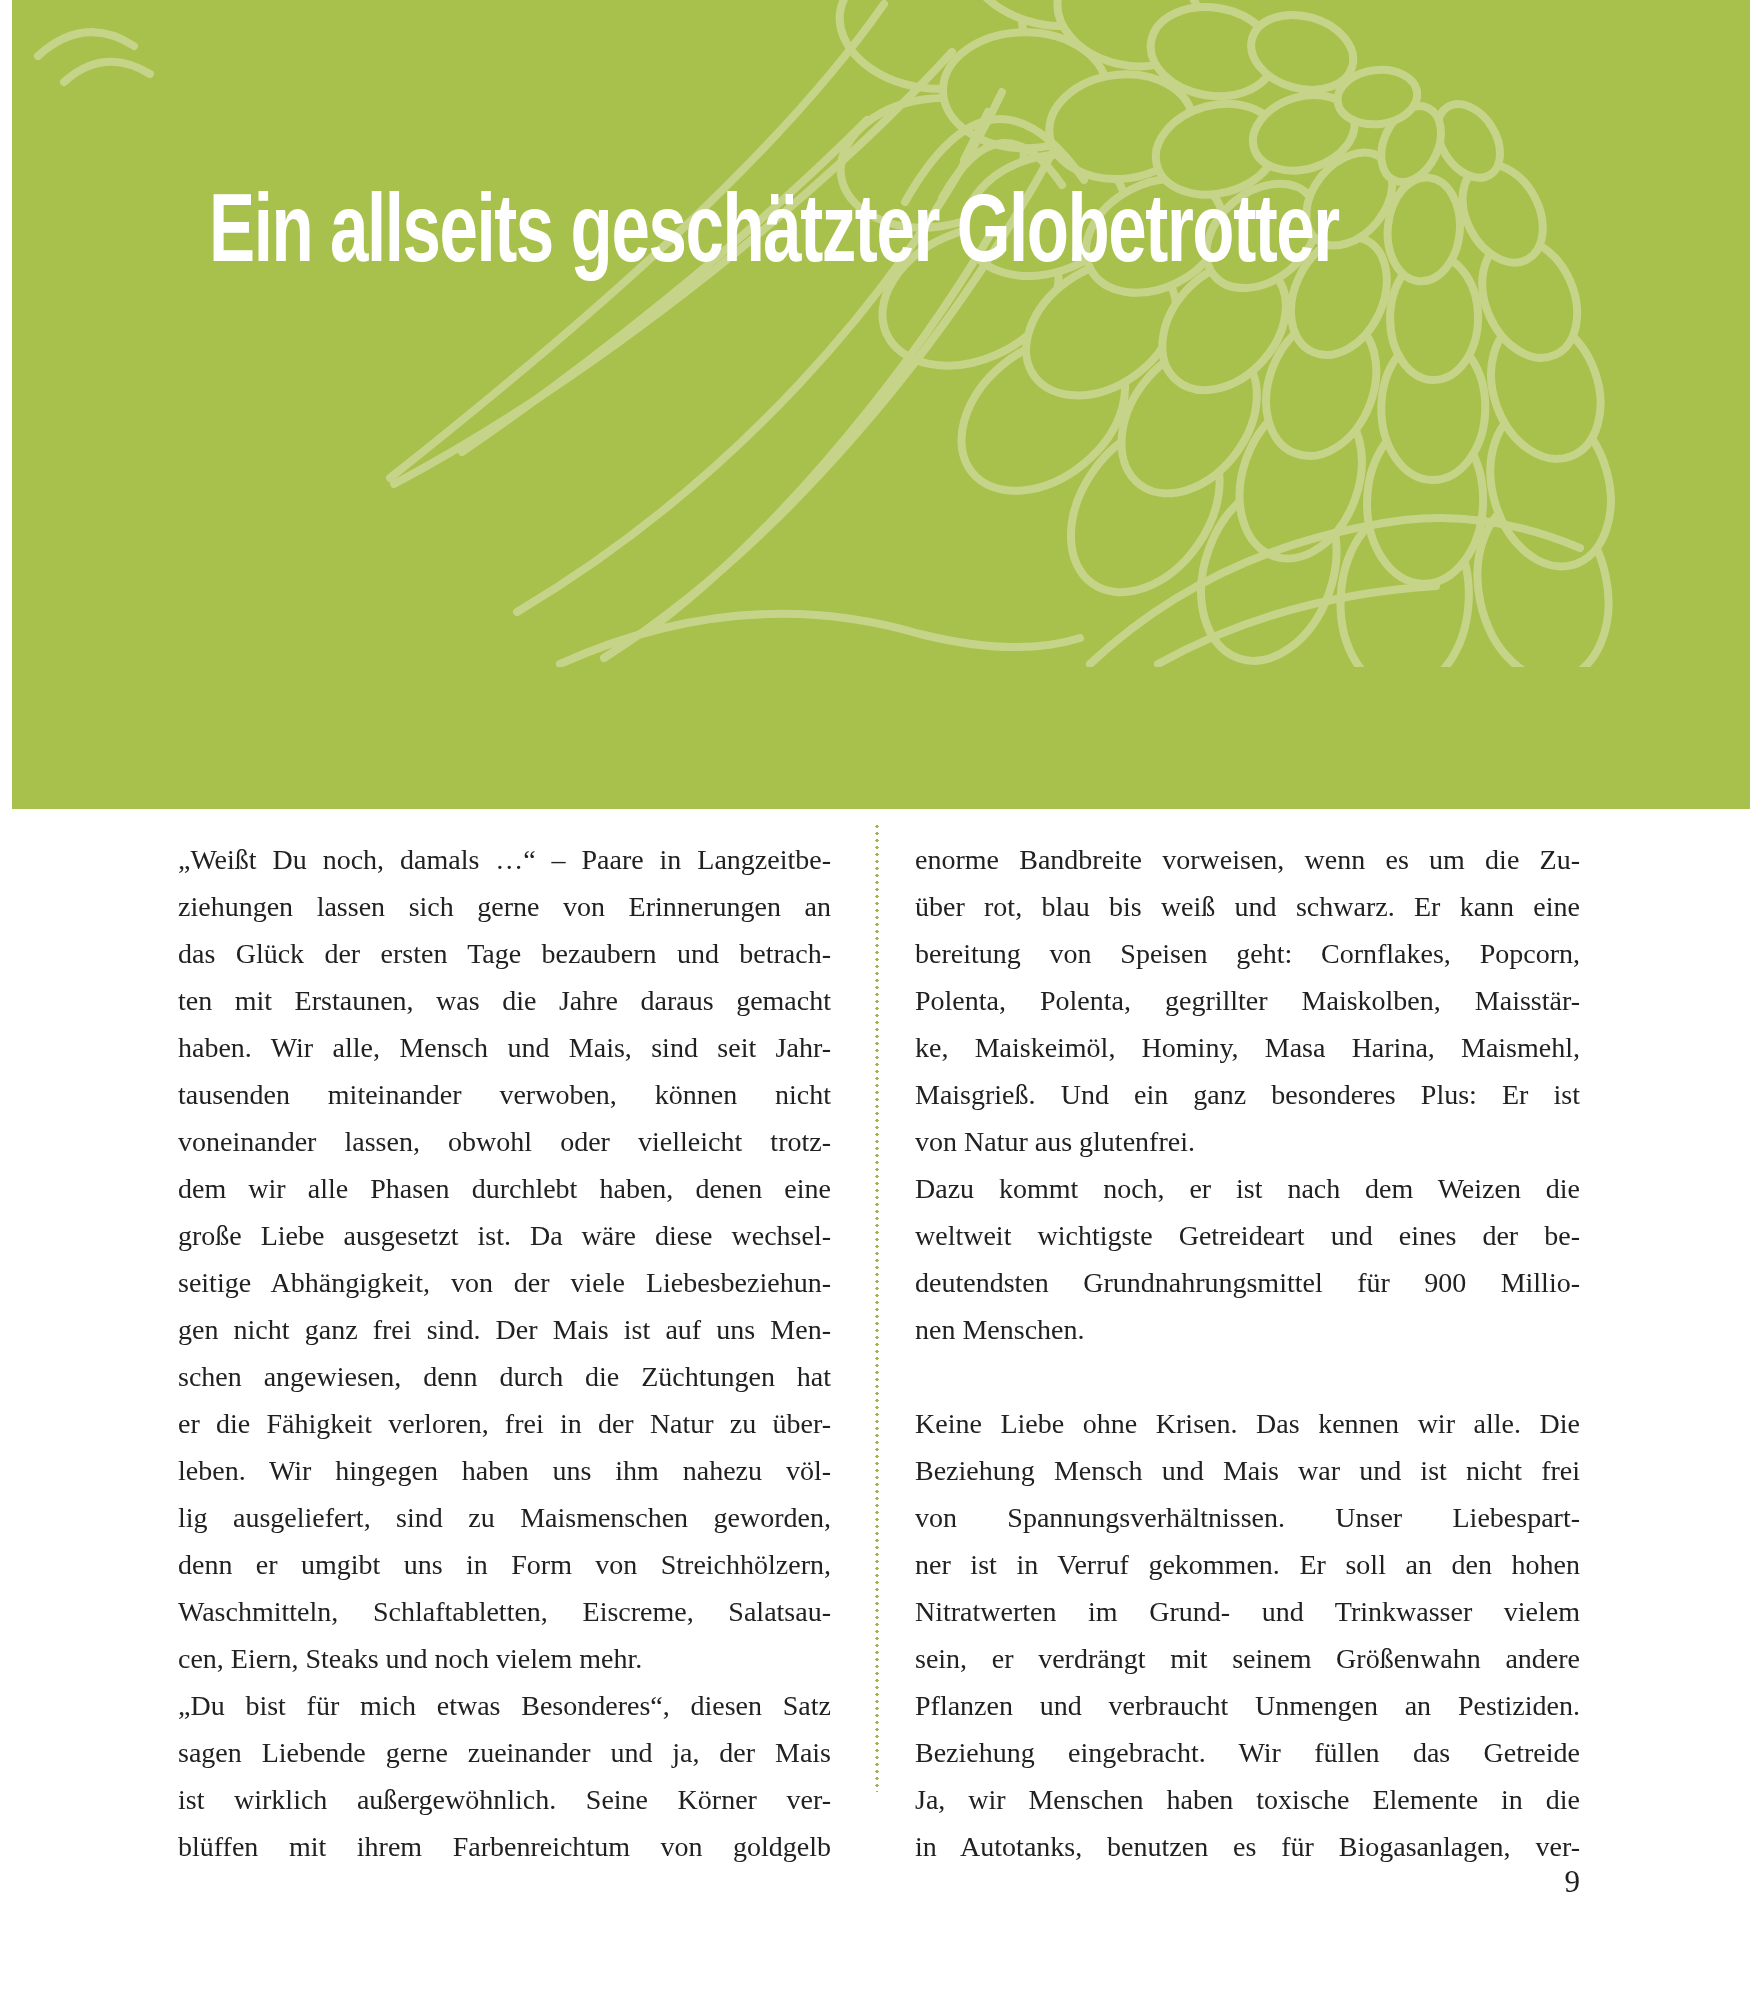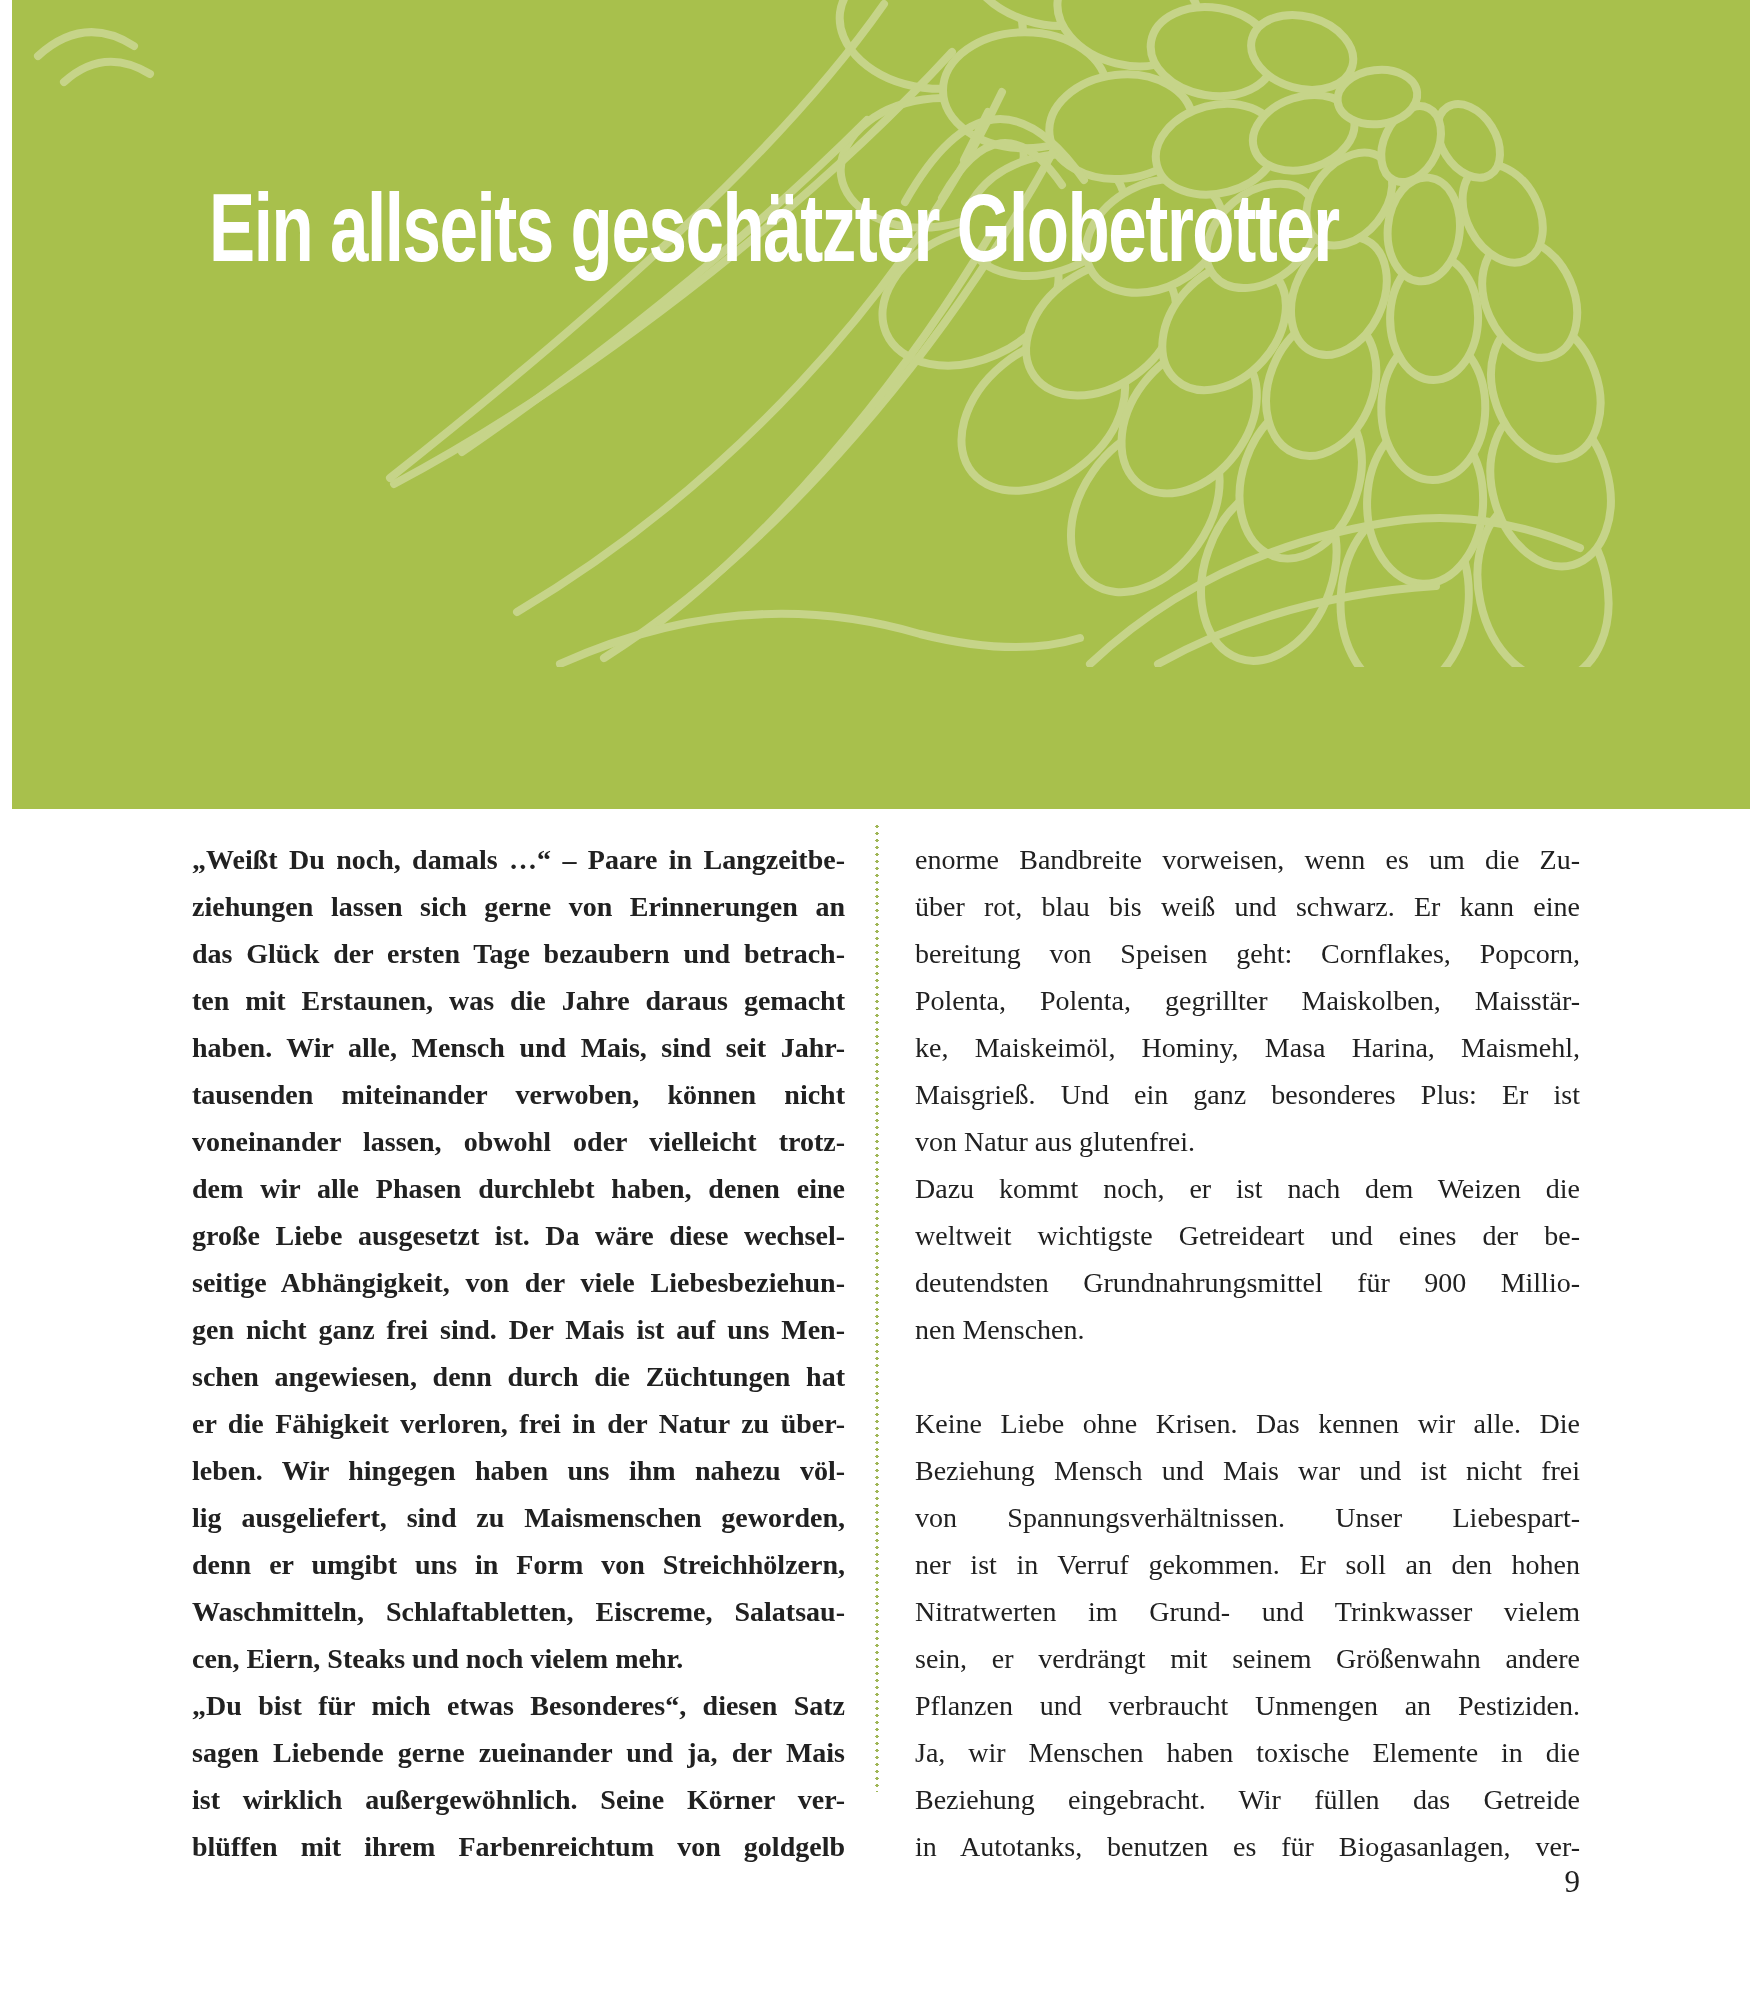--- a/index.html
+++ b/index.html
@@ -33,21 +33,21 @@
     letter-spacing:-2px;color:#ffffff;white-space:nowrap;
     transform:scaleX(0.72);transform-origin:left top;
     z-index:2;
   }
 
   
   .column{
     position:absolute;top:836px;
     font-size:28px;line-height:47px;
   }
-  .column-left{left:192px;width:653px;font-weight:bold;}
+  .column-left{left:178px;width:653px;}
   .column-right{left:915px;width:665px;}
   .line{
     height:47px;line-height:47px;white-space:nowrap;
     text-align:justify;text-align-last:justify;
   }
   .line.noj{text-align:left;text-align-last:left;}
   .line.blank{visibility:hidden;}
 
   
   .divider{
@@ -166,20 +166,20 @@
       <div class="line">deutendsten Grundnahrungsmittel für 900 Millio-</div>
       <div class="line noj">nen Menschen.</div>
       <div class="line noj blank">&nbsp;</div>
       <div class="line">Keine Liebe ohne Krisen. Das kennen wir alle. Die</div>
       <div class="line">Beziehung Mensch und Mais war und ist nicht frei</div>
       <div class="line">von Spannungsverhältnissen. Unser Liebespart-</div>
       <div class="line">ner ist in Verruf gekommen. Er soll an den hohen</div>
       <div class="line">Nitratwerten im Grund- und Trinkwasser vielem</div>
       <div class="line">sein, er verdrängt mit seinem Größenwahn andere</div>
       <div class="line">Pflanzen und verbraucht Unmengen an Pestiziden.</div>
+      <div class="line">Beziehung eingebracht. Wir füllen das Getreide</div>
       <div class="line">Ja, wir Menschen haben toxische Elemente in die</div>
-      <div class="line">Beziehung eingebracht. Wir füllen das Getreide</div>
       <div class="line">in Autotanks, benutzen es für Biogasanlagen, ver-</div>
     </div>
 
   <div class="page-number">9</div>
 
 </div>
 
 </body></html>

